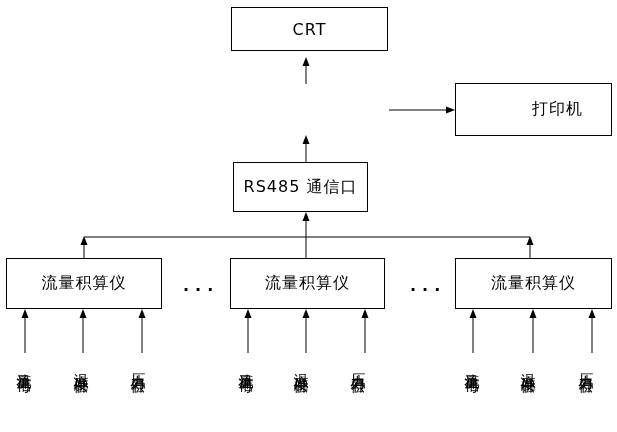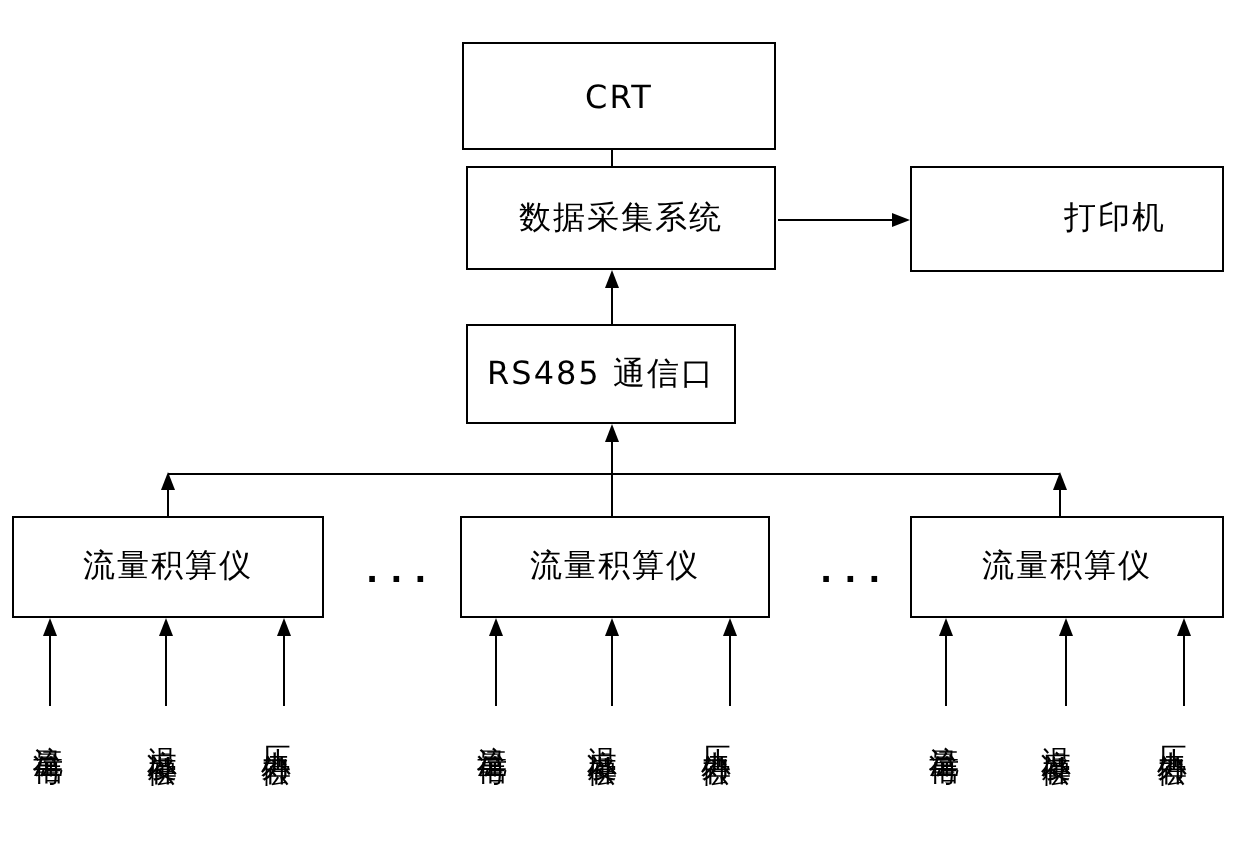--- a/index.html
+++ b/index.html
@@ -36,21 +36,21 @@
     border: 1px solid #000000;
     background: #ffffff;
     display: flex;
     align-items: center;
     justify-content: center;
     font-size: 16px;
     letter-spacing: 1px;
     box-sizing: border-box;
     white-space: nowrap;
   }
-  .box-crt      { left: 231px; top: 21px;   width: 157px; height: 54px; }
+  .box-crt      { left: 231px; top: 7px;   width: 157px; height: 44px; }
   .box-daq      { left: 233px; top: 83px;  width: 155px; height: 52px; }
   .box-printer  { left: 455px; top: 83px;  width: 157px; height: 53px; padding-left: 48px; }
   .box-rs485    { left: 233px; top: 162px; width: 135px; height: 50px; }
   .box-tot1     { left: 6px;   top: 258px; width: 156px; height: 51px; }
   .box-tot2     { left: 230px; top: 258px; width: 155px; height: 51px; }
   .box-tot3     { left: 455px; top: 258px; width: 157px; height: 51px; }
   .dots {
     position: absolute;
     z-index: 2;
     font-size: 16px;
@@ -144,23 +144,20 @@
     </g>
     <g>
       <line x1="592" y1="353" x2="592" y2="317"></line>
       <polygon points="592,309 588.5,318 595.5,318"></polygon>
     </g>
   </svg>
 
   <div class="box box-crt">
     <span>CRT</span>
   </div>
-  <div class="box box-daq">
-    <span>数据采集系统</span>
-  </div>
   <div class="box box-printer">
     <span>打印机</span>
   </div>
   <div class="box box-rs485">
     <span>RS485 通信口</span>
   </div>
   <div class="box box-tot1">
     <span>流量积算仪</span>
   </div>
   <div class="box box-tot2">

